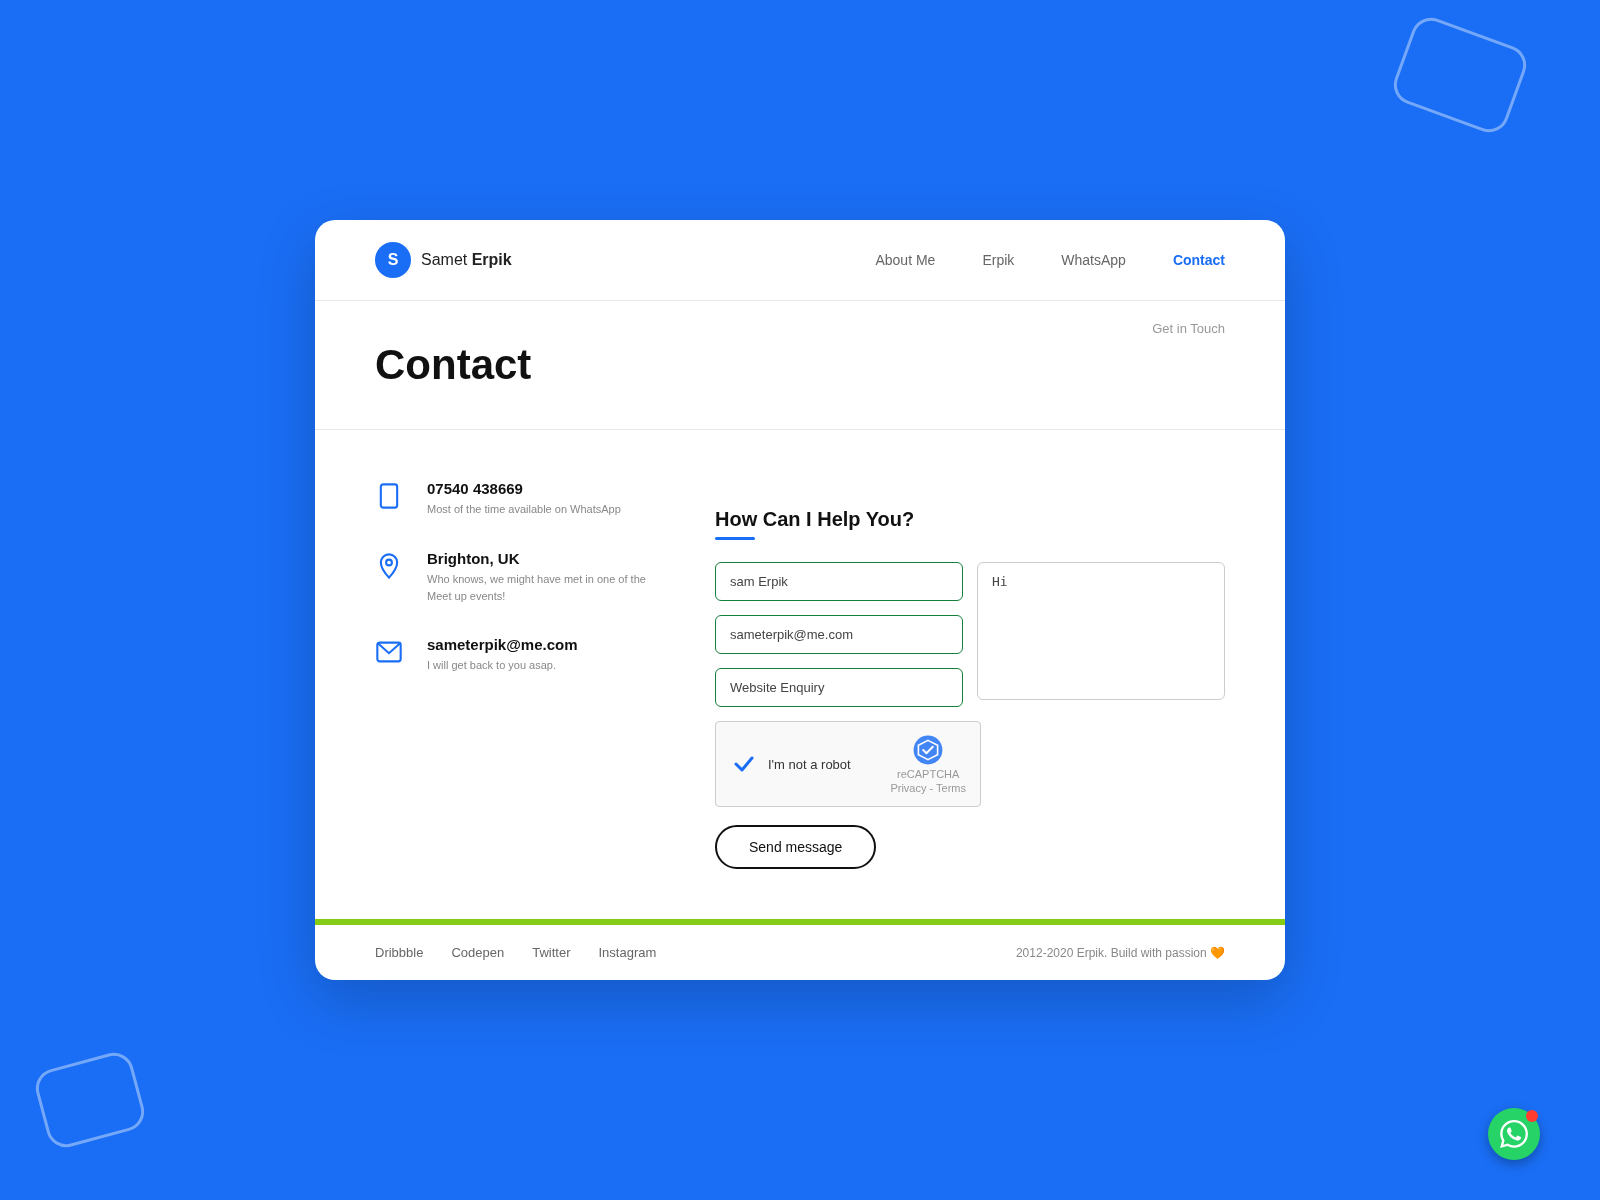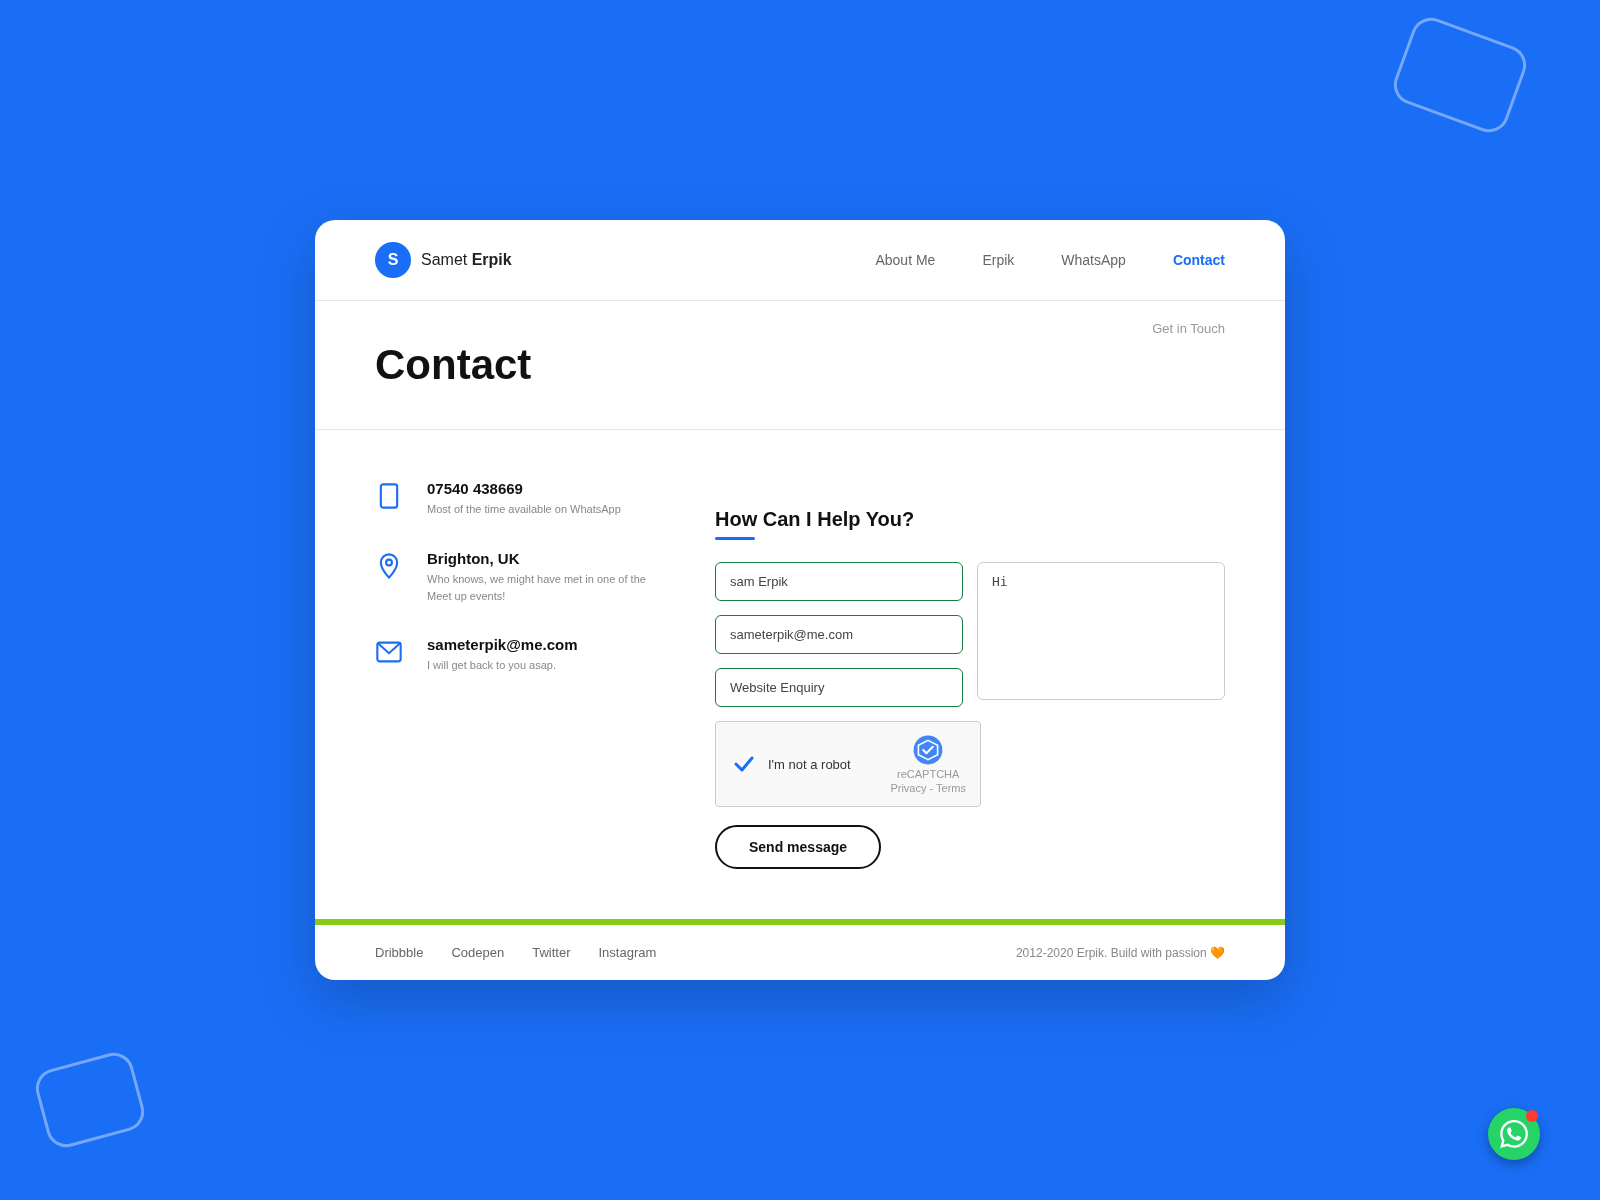--- a/index.html
+++ b/index.html
@@ -257,21 +257,21 @@
       color: #999;
       text-align: right;
     }
 
     .send-btn {
       padding: 12px 32px;
       border: 2px solid #111;
       border-radius: 30px;
       background: transparent;
       font-size: 14px;
-      font-weight: 700;
+      font-weight: 400;
       color: #111;
       cursor: pointer;
       transition: background 0.2s, color 0.2s;
     }
 
     
     .footer {
       border-top: 6px solid #84cc16;
       padding: 20px 60px;
       display: flex;

